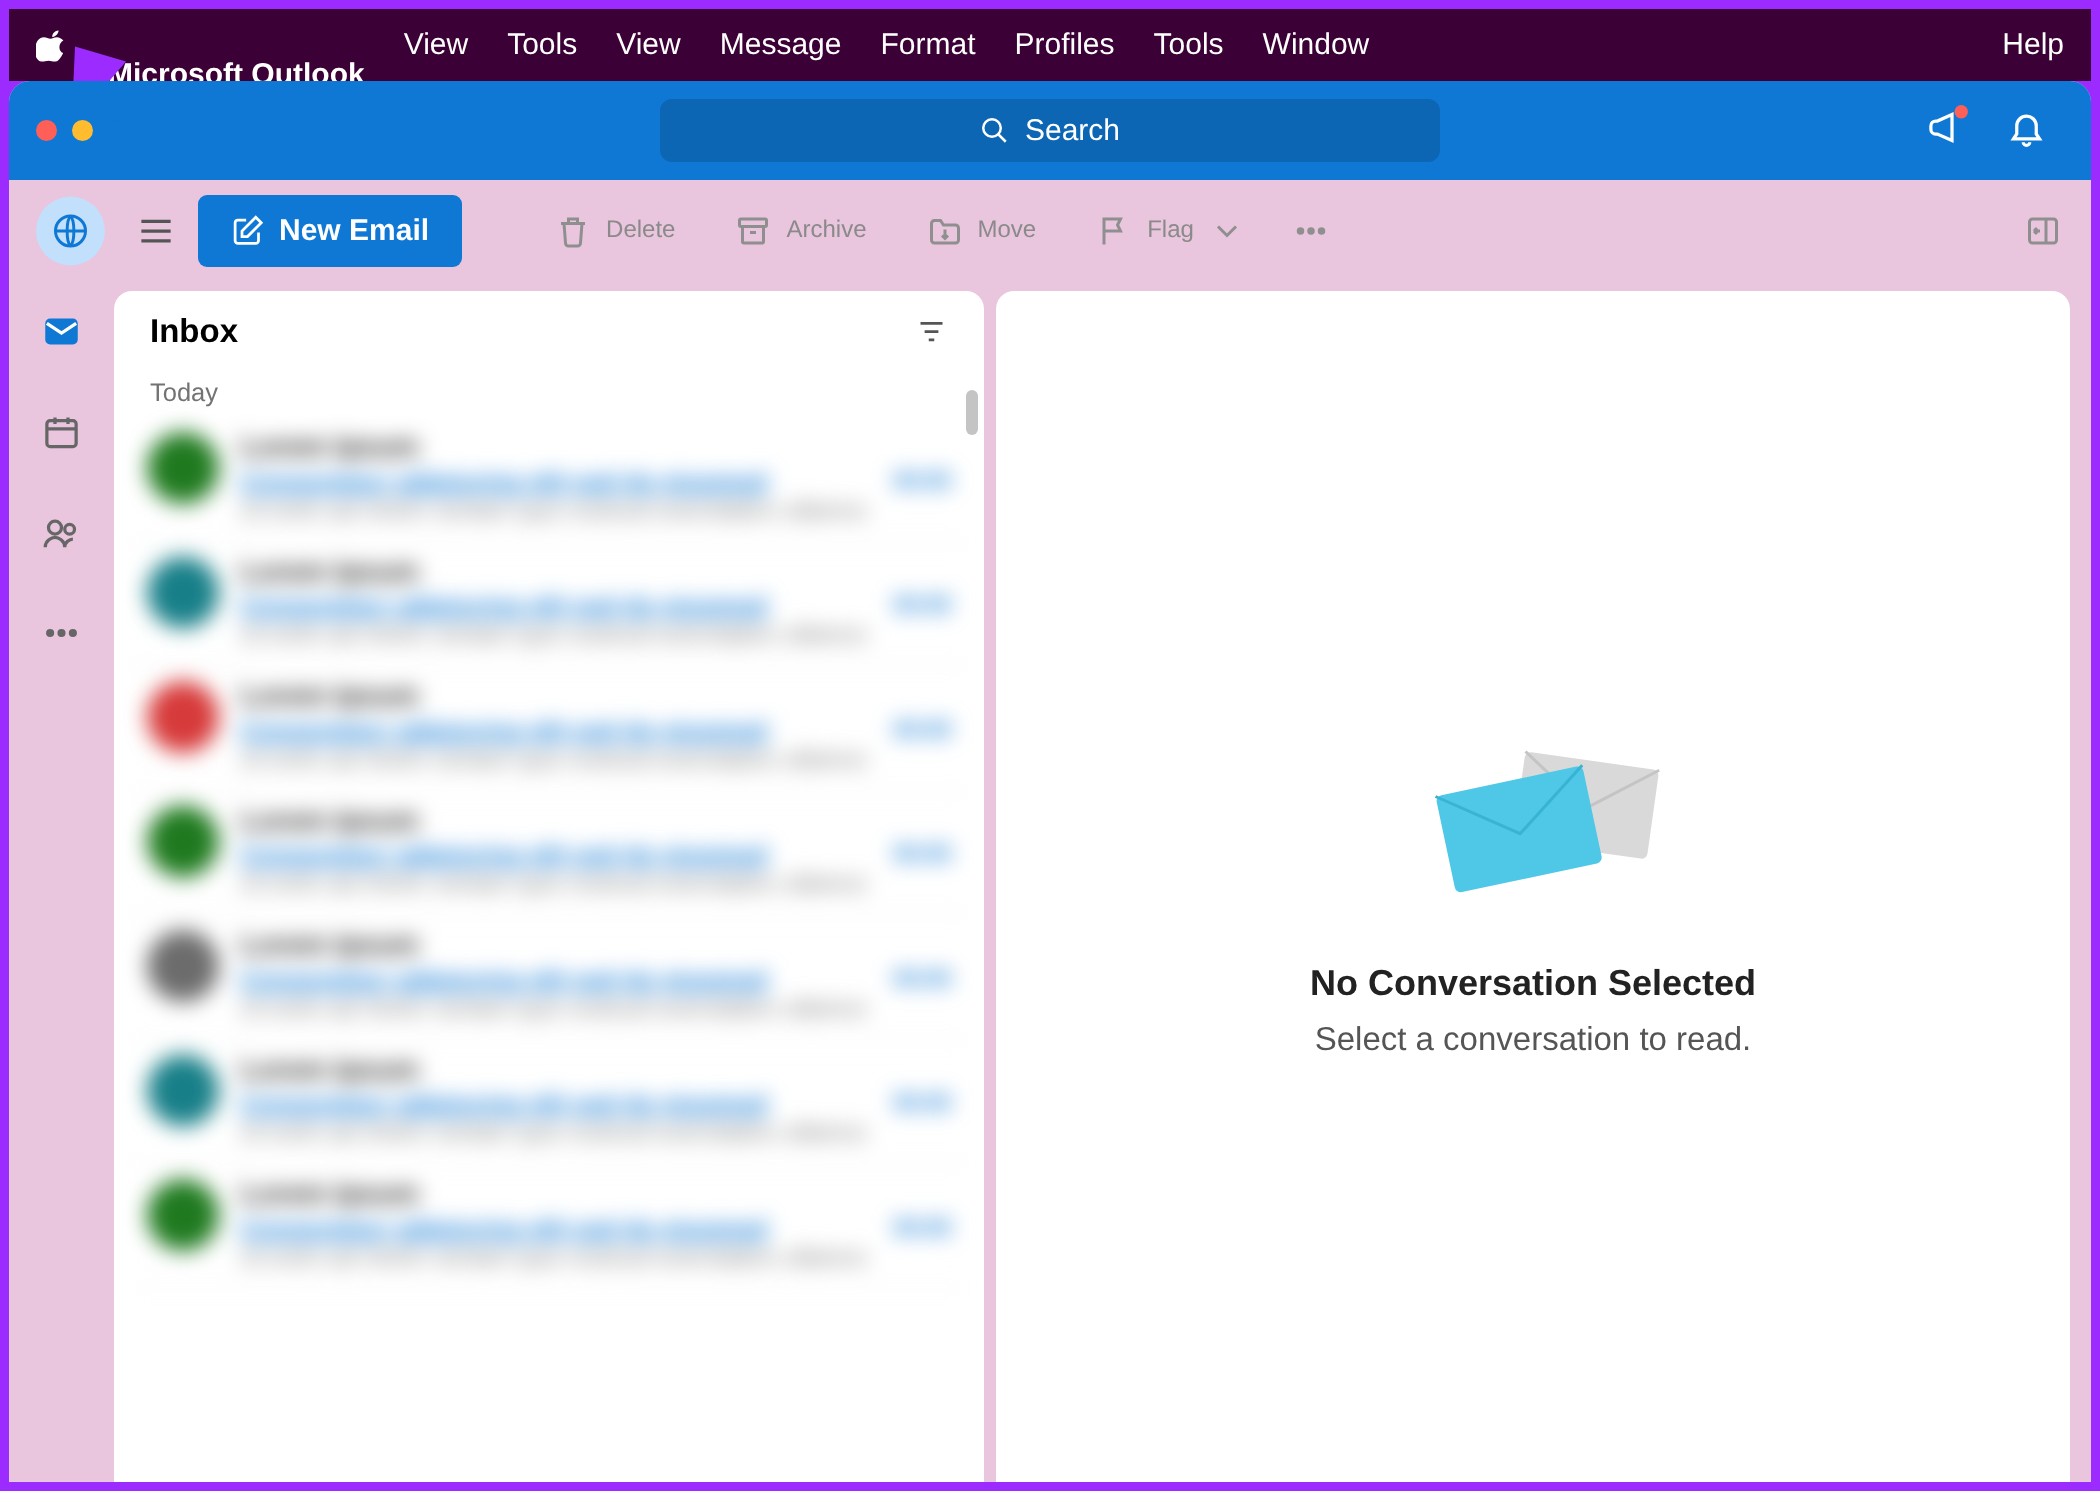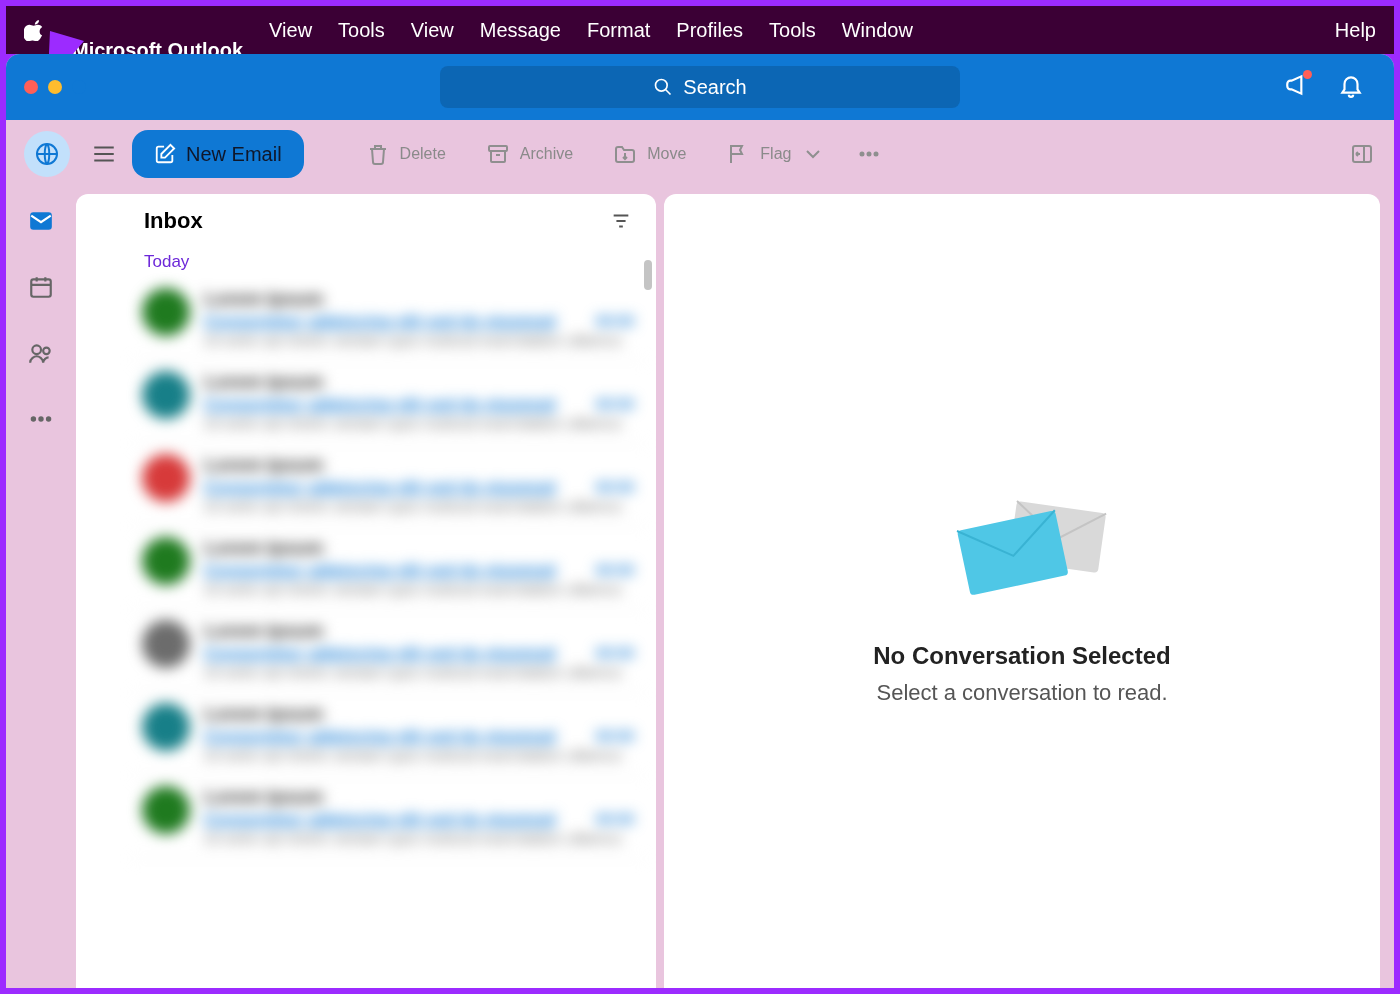--- a/index.html
+++ b/index.html
@@ -27,36 +27,36 @@
   .titlebar-right { position:absolute; right:30px; display:flex; gap:28px; align-items:center; }
   .titlebar-right svg { width:26px; height:26px; stroke:#fff; fill:none; stroke-width:2; }
   .notif-dot { position:absolute; top:-2px; right:-2px; width:9px; height:9px; background:#ff5f57; border-radius:50%; }
   .icon-wrap{position:relative;}
 
   
   .toolbar { height:68px; background:#e9c5de; display:flex; align-items:center; padding:0 20px 0 12px; gap:8px; }
   .leftnav { width:58px; }
   .hamburger { width:40px; height:40px; display:flex; align-items:center; justify-content:center; cursor:pointer; }
   .globe-btn { width:46px; height:46px; background:#c2e0fb; border-radius:50%; display:flex; align-items:center; justify-content:center; }
-  .new-email { background:#0f78d4; color:#0f172a; border:none; border-radius:16px; height:48px; padding:0 22px; font-size:20px; font-weight:400; display:flex; align-items:center; gap:10px; cursor:pointer; }
+  .new-email { background:#0f78d4; color:#ffffff; border:none; border-radius:6px; height:48px; padding:0 22px; font-size:20px; font-weight:700; display:flex; align-items:center; gap:10px; cursor:pointer; }
   .tool-gap{width:30px;}
   .tool-btn { display:flex; align-items:center; gap:10px; color:#8a8a8a; font-size:16px; padding:0 16px; cursor:pointer; }
   .tool-btn svg { width:24px; height:24px; stroke:#8f8f8f; fill:none; stroke-width:2; }
   .toolbar .spacer { flex:1; }
 
   
   .main { position:absolute; top:134px; bottom:0; left:0; right:0; display:flex; }
   .sidebar { width:70px; background:#e9c5de; padding-top:20px; display:flex; flex-direction:column; align-items:center; gap:36px; }
   .sidebar svg{width:26px;height:26px;stroke:#666;fill:none;stroke-width:2;}
   .sidebar .active svg{stroke:#0f78d4;fill:#0f78d4;}
 
-  .listpane { flex:0 0 580px; margin:6px 8px 0 0; background:#fff; border-radius:12px 12px 0 0; overflow:hidden; display:flex; flex-direction:column; position:relative;padding-left:44px;}
+  .listpane { flex:0 0 580px; margin:6px 8px 0 0; background:#fff; border-radius:12px 12px 0 0; overflow:hidden; display:flex; flex-direction:column; position:relative;}
   .list-head { display:flex; align-items:center; justify-content:space-between; padding:14px 24px 6px 24px; }
   .list-head h2 { font-size:22px; font-weight:700; }
-  .section-label { color:#6d28d9; font-size:17px; padding:12px 24px 6px 24px; }
+  .section-label { color:#737373; font-size:17px; padding:12px 24px 6px 24px; }
   .emails { overflow:hidden; filter: blur(7px); padding:0 12px; }
   .email-row { display:flex; gap:14px; padding:10px 10px; border-bottom:1px solid #eee;}
   .avatar{width:48px;height:48px;border-radius:50%;flex-shrink:0;}
   .email-text{flex:1;}
   .er-sender{font-weight:700;font-size:19px;margin-bottom:2px;color:#222;}
   .er-subj{color:#0f78d4;font-weight:600;font-size:17px;text-decoration:underline;}
   .er-prev{color:#777;font-size:16px;}
   .er-time{color:#0f78d4;font-weight:600;font-size:15px;text-align:right;}
   .scroll-thumb{position:absolute;right:4px;top:66px;width:8px;height:30px;background:#c4c4c4;border-radius:4px;}
 

